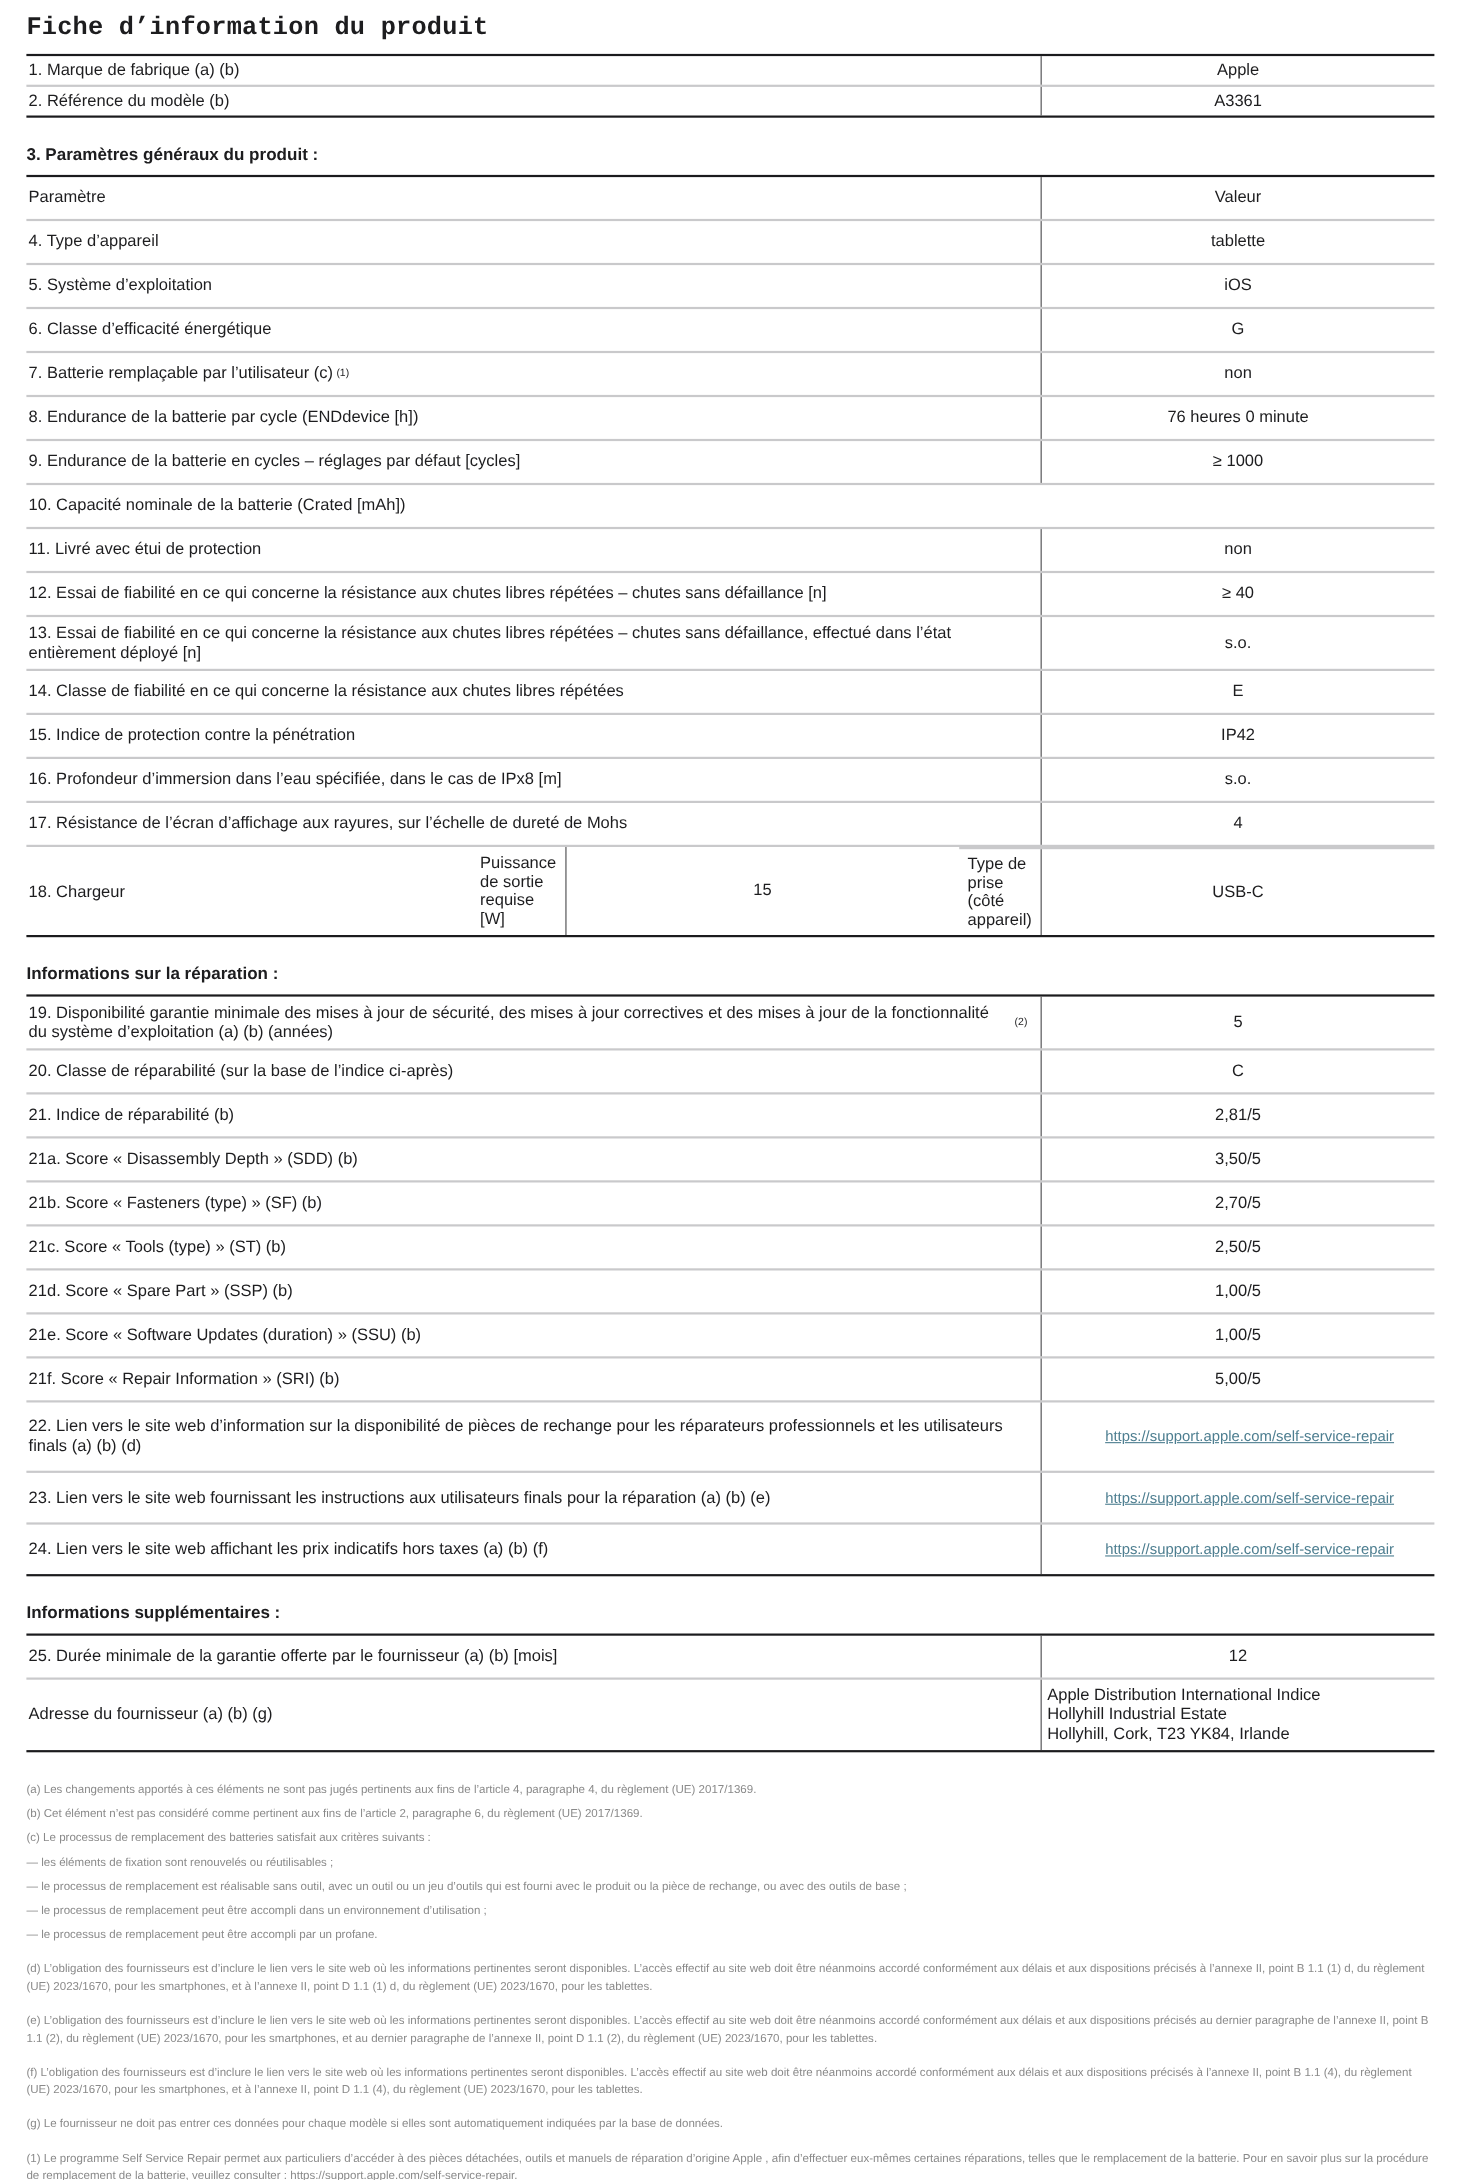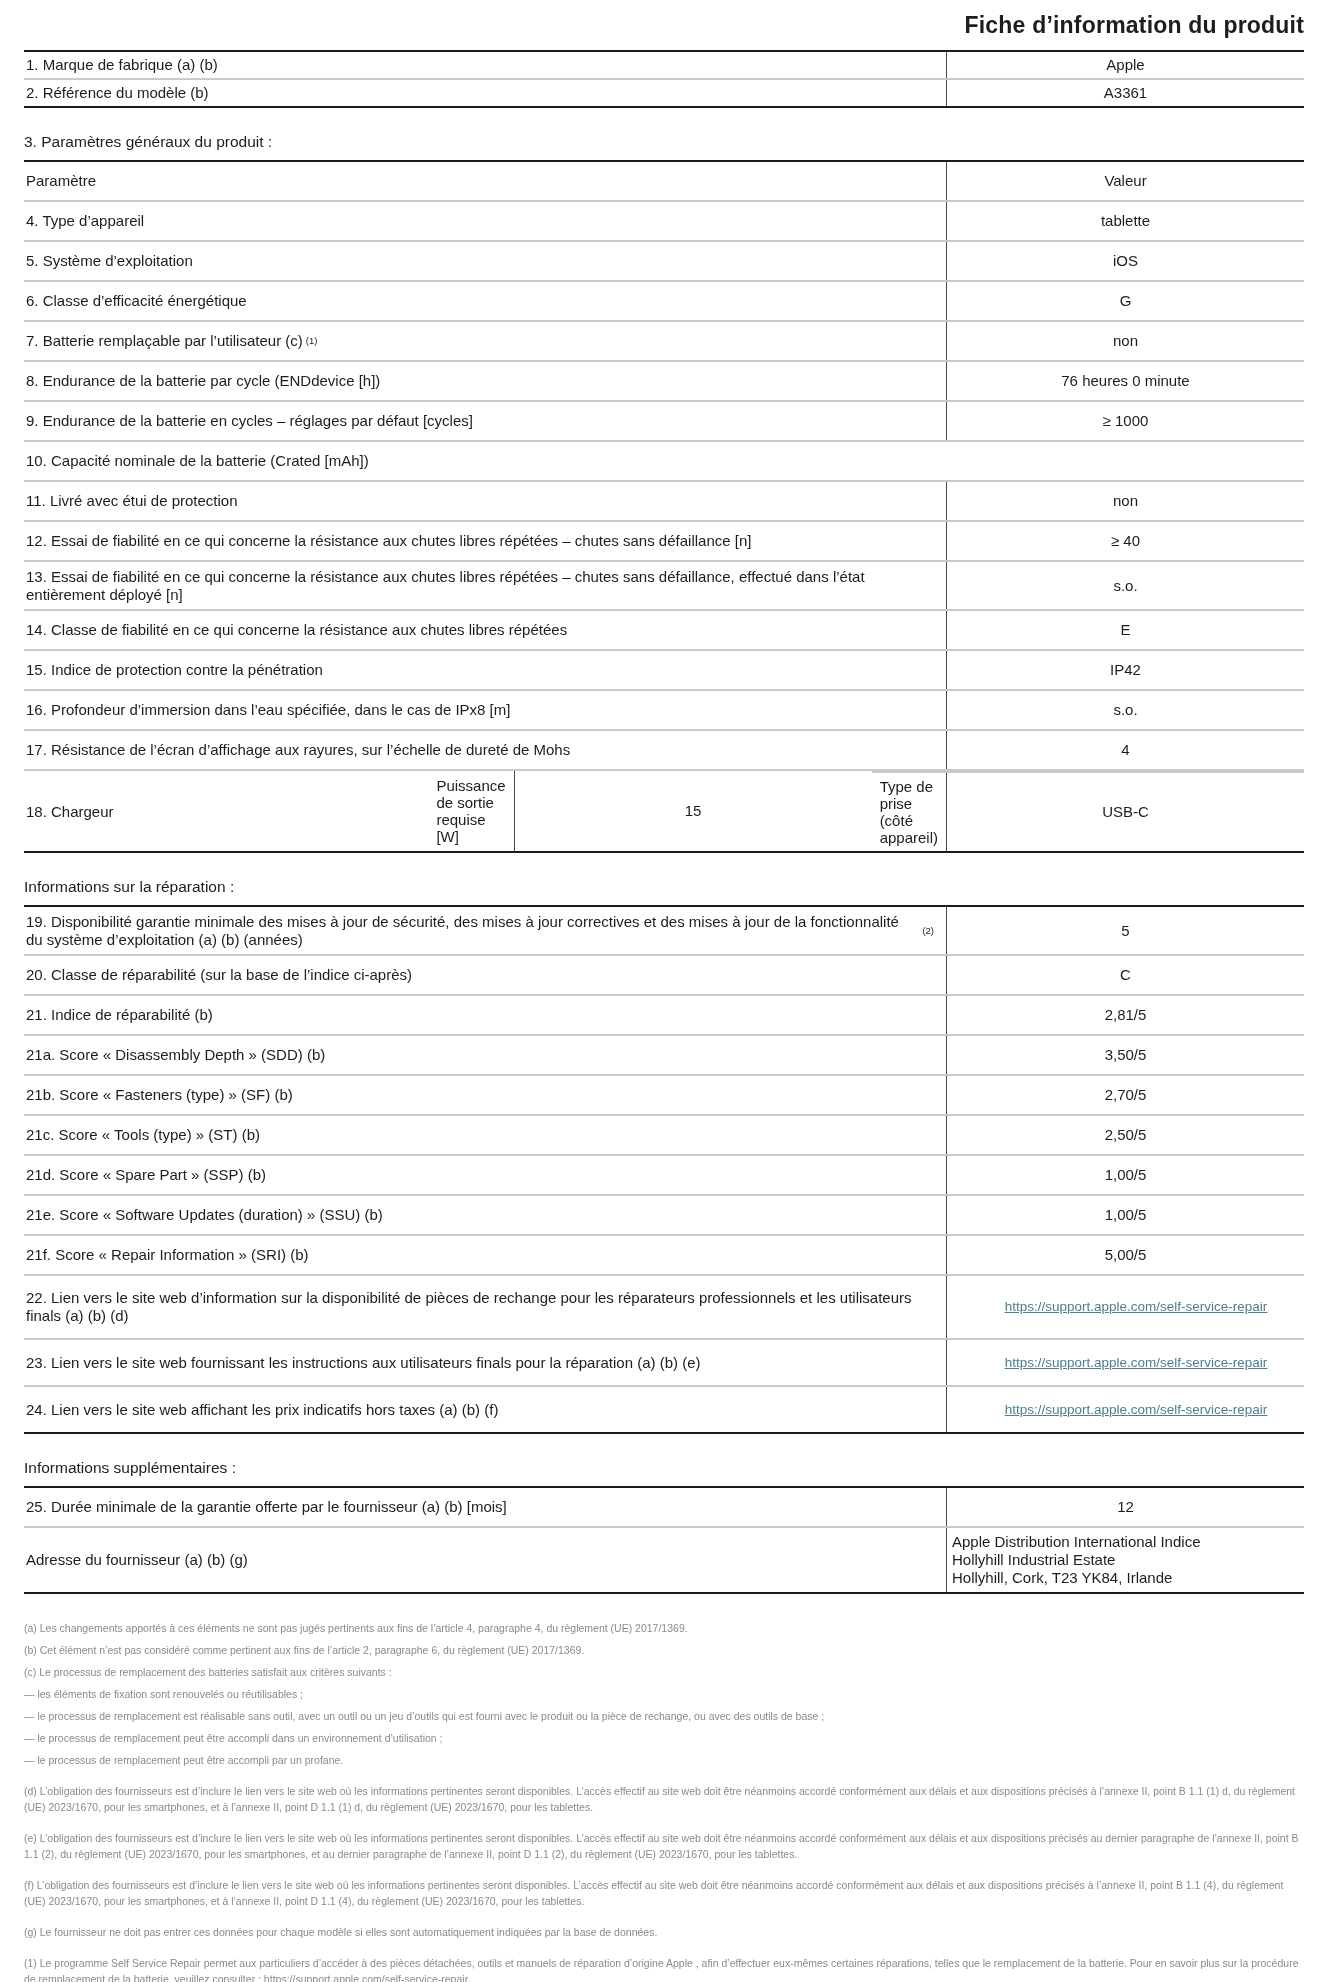--- a/index.html
+++ b/index.html
@@ -12,22 +12,22 @@
   }
   *{margin:0;padding:0;box-sizing:border-box;}
   html,body{background:#fff;}
   body{
     width:1328px;height:1982px;overflow:hidden;
     font-family:"Liberation Sans","DejaVu Sans",sans-serif;
     color:var(--ink);
   }
   .page{padding:10px 24px 0 24px;}
   .doc-title{
-    text-align:right;font-size:23px;font-weight:bold;
-    letter-spacing:.2px;margin:2px 0 11px 0;
+    text-align:left;font-size:23px;font-weight:bold;
+    letter-spacing:.2px;margin:2px 0 11px 0;font-family:Liberation Mono, monospace;
   }
   .tbl{
     border-top:2.5px solid var(--dark-line);
     border-bottom:2.5px solid var(--dark-line);
     width:100%;
   }
   .row{display:flex;align-items:stretch;}
   .row + .row{border-top:2px solid var(--grey-line);}
   .lbl{
     flex:1;display:flex;align-items:center;
@@ -38,21 +38,21 @@
     width:358px;border-left:1.5px solid var(--mid-line);
     display:flex;align-items:center;justify-content:center;
     text-align:center;padding:5px 8px;font-size:15px;line-height:18px;
   }
   .row.id-row .lbl{min-height:26px;padding-top:3px;padding-bottom:3px;}
   .row.id-row .val{padding-top:3px;padding-bottom:3px;}
   .row.wrap2 .lbl{min-height:47px;}
   .row.r-link-tall .lbl{min-height:62px;}
   .row.r-link .lbl{min-height:45px;}
   .row.supplier .val{justify-content:flex-start;text-align:left;padding-left:5px;}
-  .section-h{font-size:15.5px;font-weight:normal;margin:25px 0 9px 0;}
+  .section-h{font-size:15.5px;font-weight:bold;margin:25px 0 9px 0;}
   sup.fn-sup{font-size:9.5px;line-height:0;vertical-align:super;margin-left:3px;}
   
   .charger-lbl{
     width:501px;display:flex;align-items:center;
     padding:5px 12px 5px 2px;font-size:15px;
   }
   .charger-sub{flex:1;display:flex;flex-direction:row;}
   .subrow{display:flex;flex:1;}
   .subrow + .subrow{border-top:2px solid var(--grey-line);}
   .sublbl{

